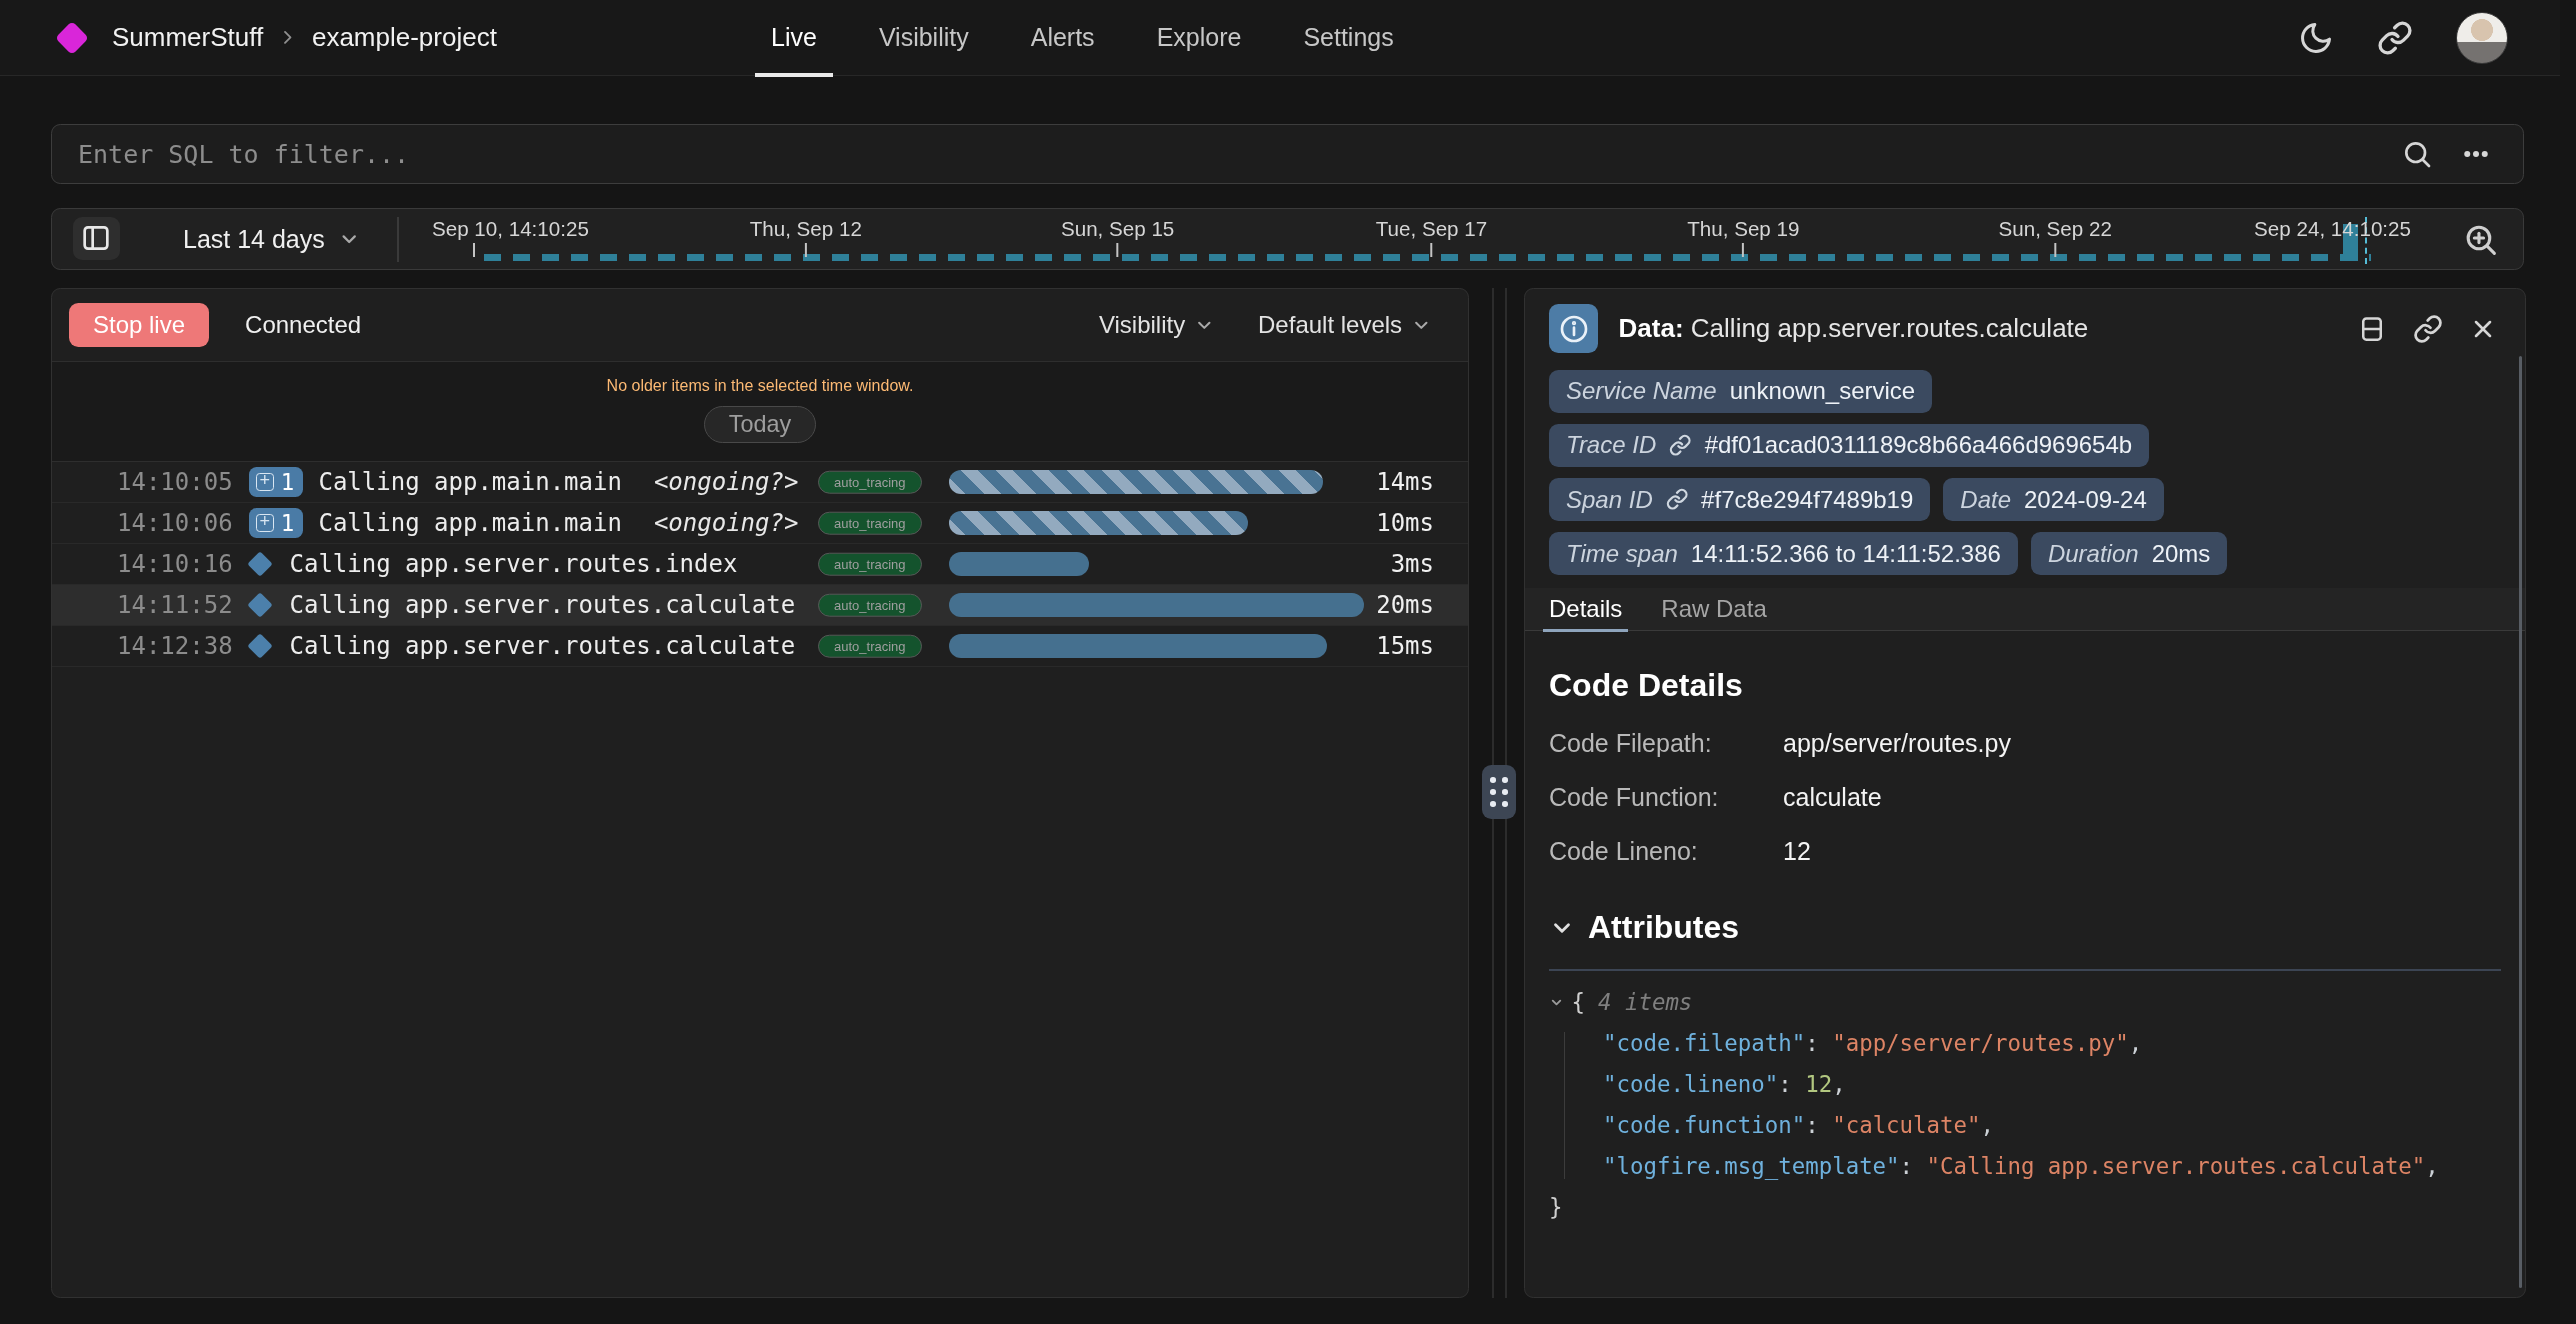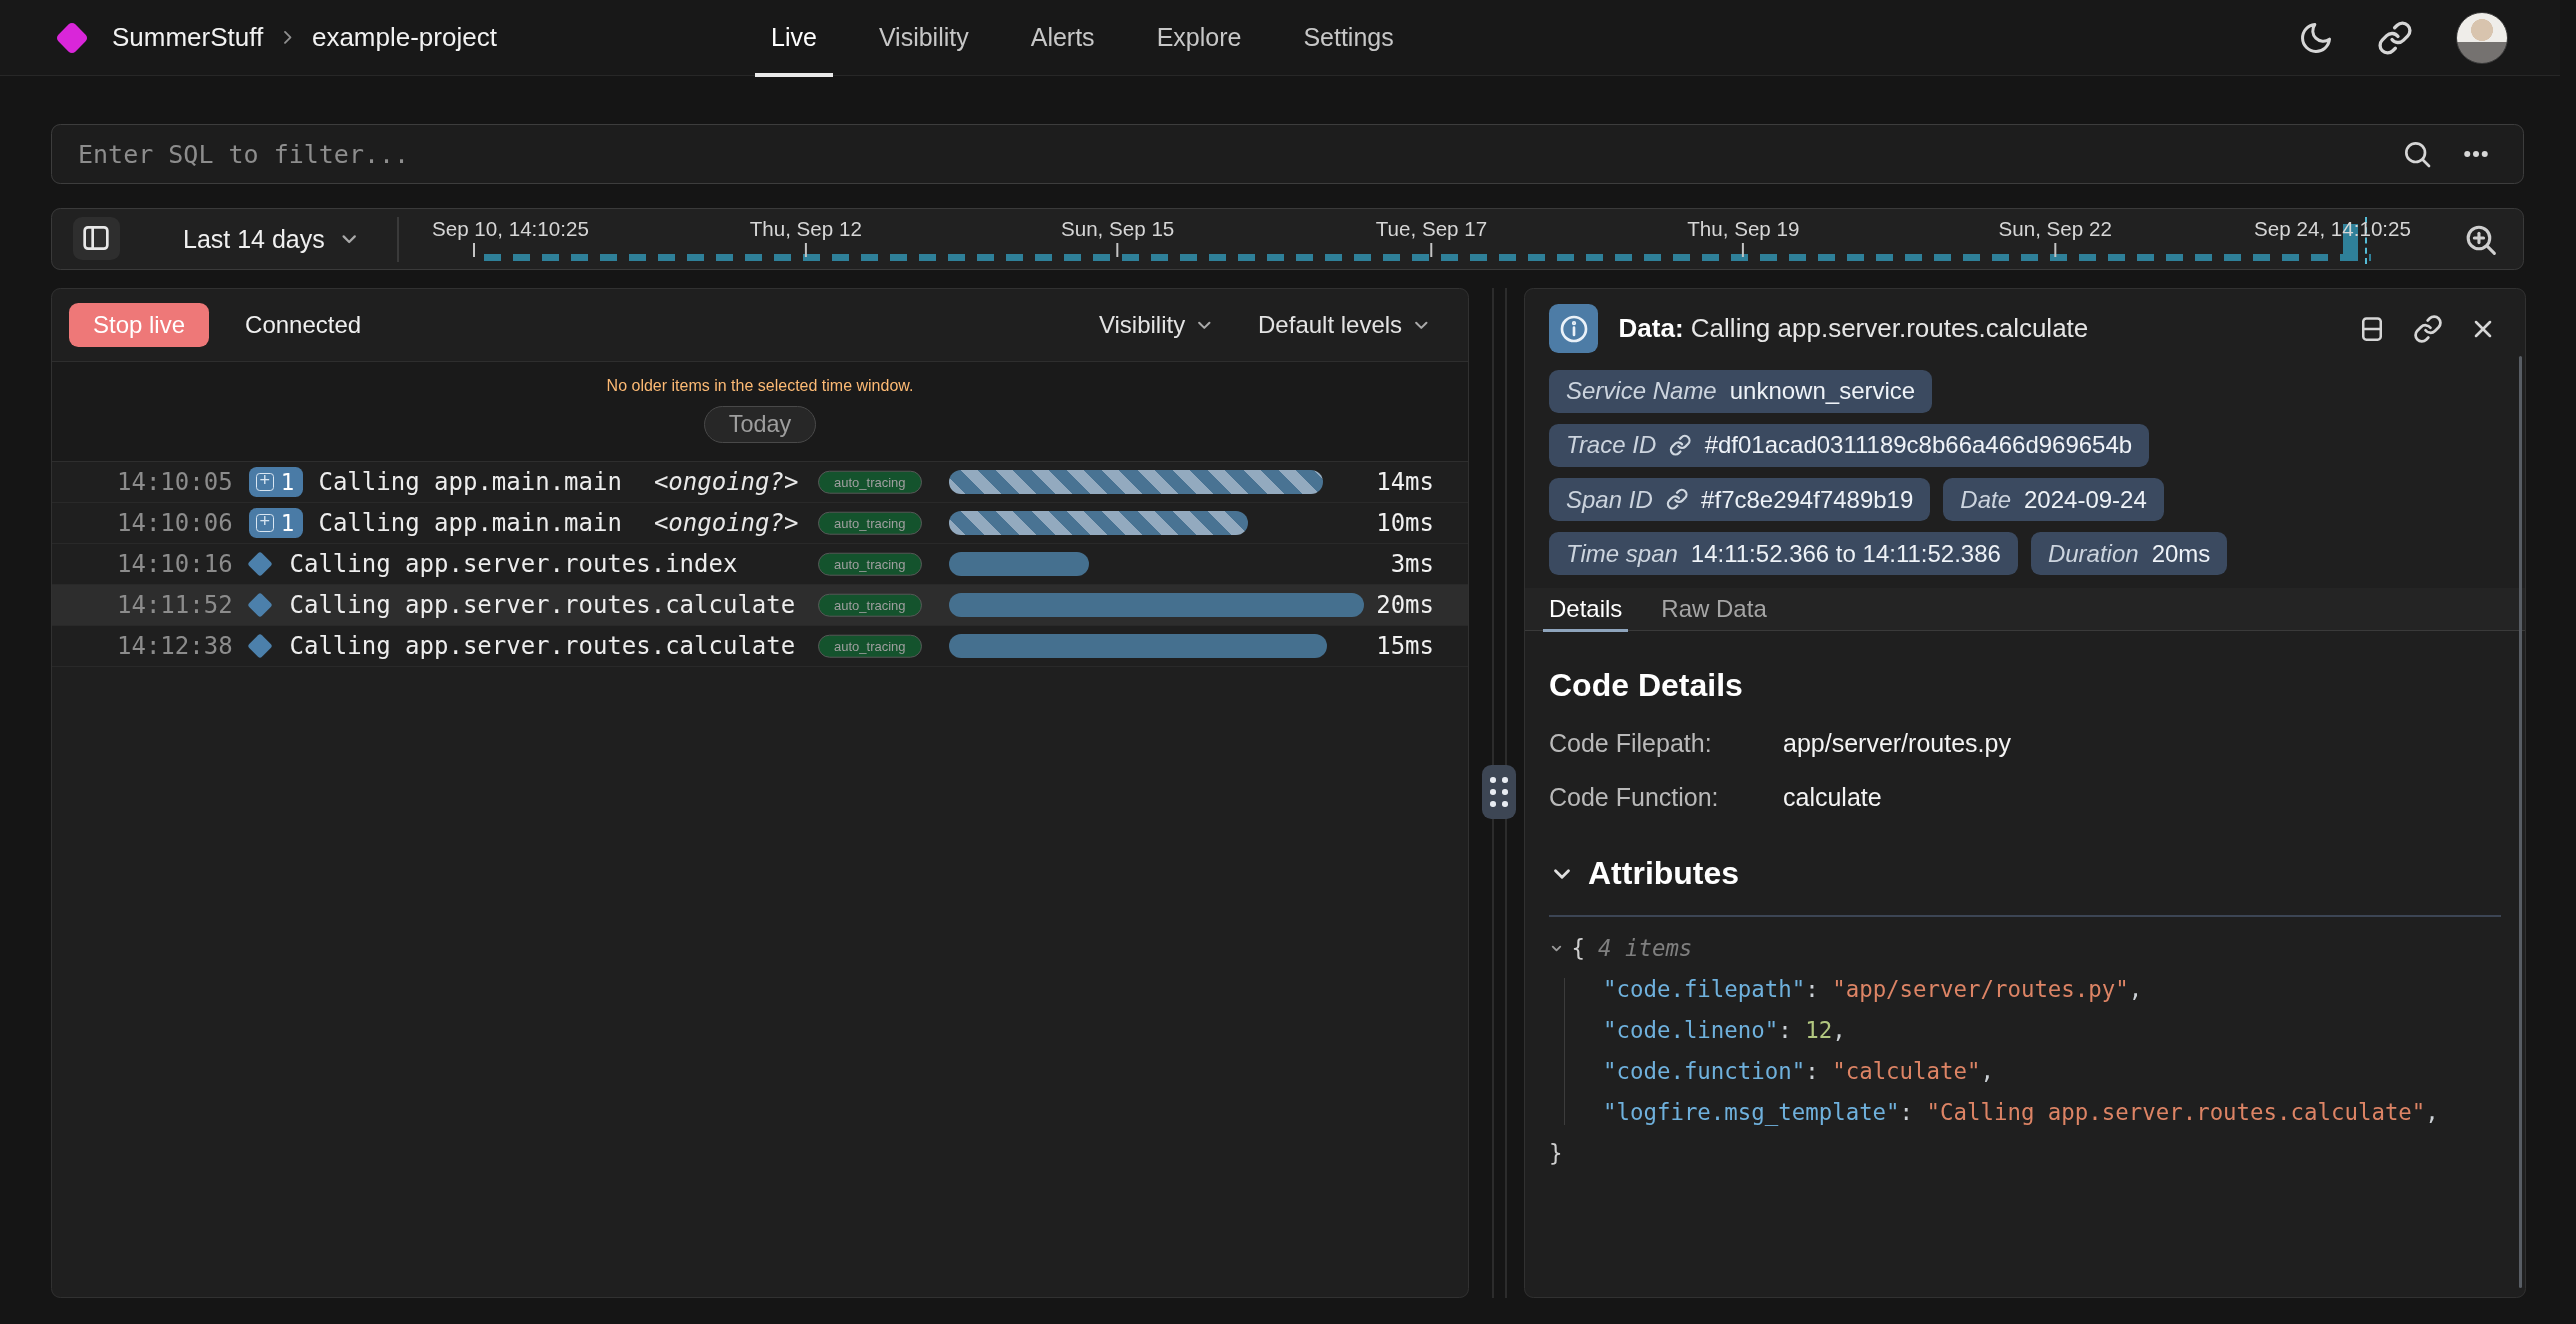--- a/index.html
+++ b/index.html
@@ -478,20 +478,24 @@
     <div class="cd-heading">Code Details</div>
     <div>
         <div class="kv">
     <span class="kv-label">Code Filepath:</span>
     <span class="kv-value">app/server/routes.py</span>
   </div>
         <div class="kv">
     <span class="kv-label">Code Function:</span>
     <span class="kv-value">calculate</span>
   </div>
+        <div class="kv">
+    <span class="kv-label">Code Lineno:</span>
+    <span class="kv-value">12</span>
+  </div>
       </div>
   </div>
 
   <div class="attr-section">
     <div class="attr-heading">
       <span class="chev">
         <svg width="26" height="26" viewBox="0 0 24 24" fill="none" stroke="currentColor" stroke-width="2.6" stroke-linecap="round" stroke-linejoin="round">
             <polyline points="6 9 12 15 18 9"></polyline>
           </svg>
       </span>

